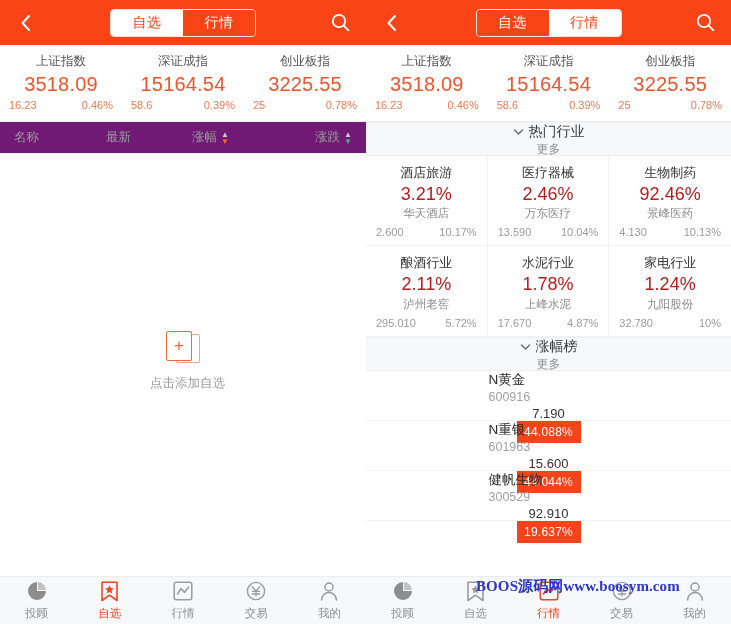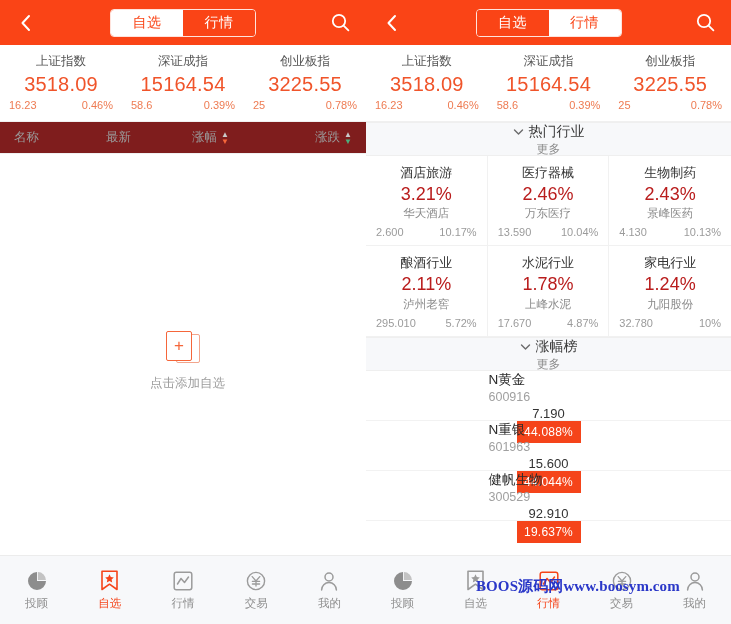--- a/index.html
+++ b/index.html
@@ -47,21 +47,21 @@
   }
   .index-cell { flex: 1 1 0; padding: 0 8px; }
   .idx-name { font-size: 12.5px; color: #555; text-align: center; margin-bottom: 2px; }
   .idx-value { font-size: 20px; color: #F0542A; text-align: center; letter-spacing: .2px; line-height: 1.2; }
   .idx-sub { display:flex; justify-content: space-between; margin-top: 3px; padding: 0 1px; }
   .idx-sub span { font-size: 11px; color: #EE7B52; }
 
   
   .tbl-head {
     display:flex; align-items:center; height: 32px;
-    background: #7f1d1d; padding: 0 14px; border-bottom: 1px solid #f0f0f0;
+    background: #701a75; padding: 0 14px; border-bottom: 1px solid #f0f0f0;
   }
   .th { font-size: 12.5px; color: #9a9a9a; display:flex; align-items:center; }
   .th.c1 { width: 92px; }
   .th.c2 { width: 86px; }
   .th.c3 { width: 92px; }
   .th.c4 { flex: 1; justify-content: flex-end; }
   .sort-arrows { display:inline-flex; flex-direction: column; margin-left: 4px; line-height: 0; }
   .sort-arrows i { font-style: normal; font-size: 8px; line-height: 7px; }
 
   
@@ -118,21 +118,21 @@
   .gain-code { font-size: 12.5px; color: #a0a0a0; line-height: 1.35; }
   .gain-price { flex: 1; text-align:center; font-size: 13px; color: #333; }
   .gain-badge {
     min-width: 64px; text-align:center; padding: 4px 7px;
     background: #F5441A; color: #fff; font-size: 12px;
     border-radius: 0; letter-spacing: .2px;
   }
 
   
   .bottom-nav {
-    position: absolute; left: 0; bottom: 0; width: 100%; height: 69px;
+    position: absolute; left: 0; bottom: 0; width: 100%; height: 48px;
     background: #F7F8FA; border-top: 1px solid #ececec;
     display:flex; align-items:center;
   }
   .nav-item {
     flex: 1 1 0; display:flex; flex-direction: column;
     align-items:center; justify-content:center; gap: 4px;
   }
   .nav-ico { height: 22px; display:flex; align-items:center; justify-content:center; }
   .nav-label { font-size: 11.5px; color: #8d8d8d; }
   .nav-item.active .nav-label { color: #F5441A; }
@@ -348,21 +348,21 @@
         <div class="ind-name">医疗器械</div>
         <div class="ind-pct">2.46%</div>
         <div class="ind-stock">万东医疗</div>
         <div class="ind-foot">
           <span>13.590</span>
           <span>10.04%</span>
         </div>
       </div>
       <div class="ind-card">
         <div class="ind-name">生物制药</div>
-        <div class="ind-pct">2.43%</div>
+        <div class="ind-pct">92.46%</div>
         <div class="ind-stock">景峰医药</div>
         <div class="ind-foot">
           <span>4.130</span>
           <span>10.13%</span>
         </div>
       </div>
       <div class="ind-card">
         <div class="ind-name">酿酒行业</div>
         <div class="ind-pct">2.11%</div>
         <div class="ind-stock">泸州老窖</div>

